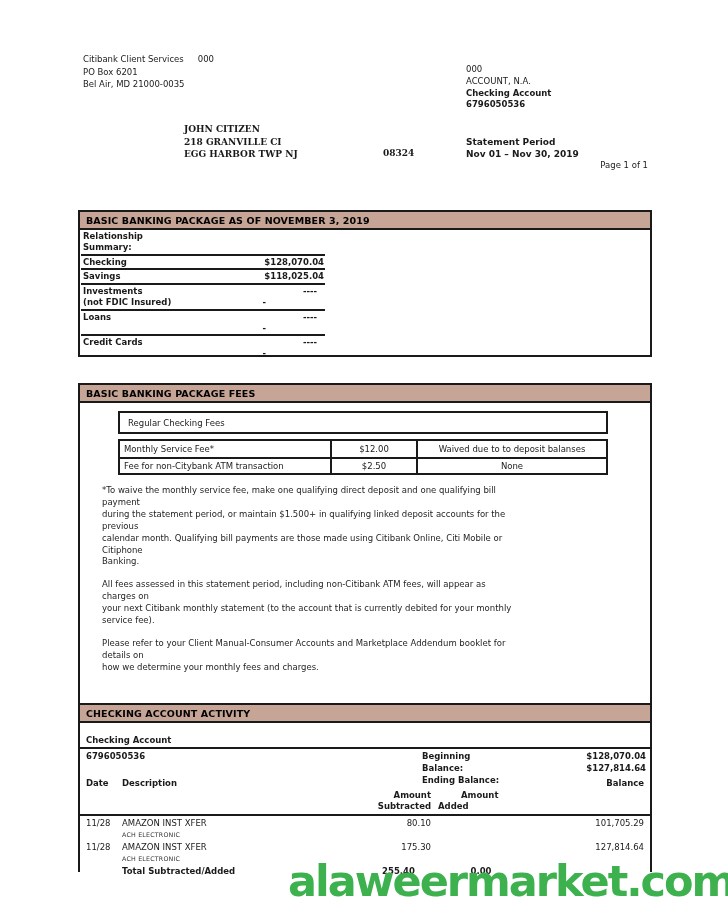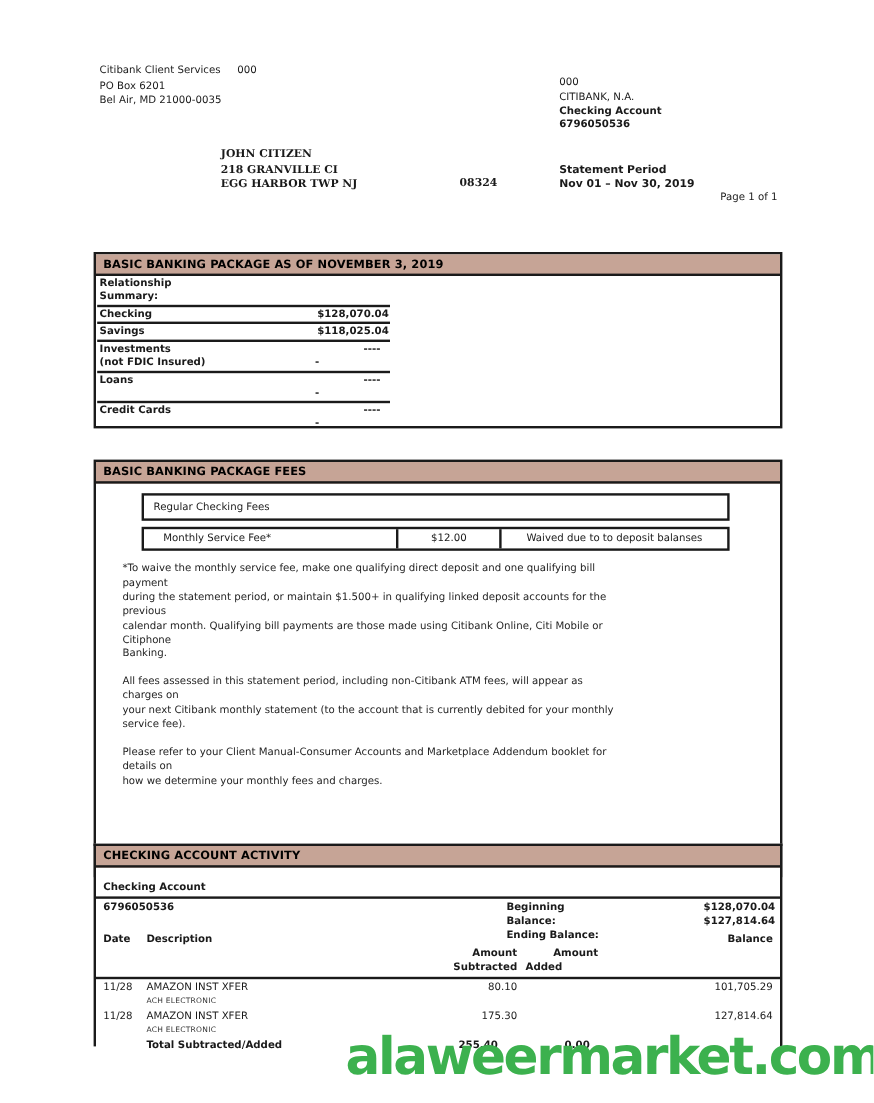--- a/index.html
+++ b/index.html
@@ -49,21 +49,21 @@
 
   
   .fees-table{margin:8px 0 0 38px;width:490px;font-size:8.5px;}
   .fees-head{display:grid;grid-template-columns:302px 1fr;border:2px solid var(--ink);height:23px;}
   .fees-head .c1{display:flex;align-items:center;padding-left:8px;}
   .fees-head .c3{display:flex;align-items:center;justify-content:center;border-left:2px solid var(--ink);}
   .fees-body{border:2px solid var(--ink);margin-top:5px;}
   .fees-row{display:grid;grid-template-columns:210px 88px 1fr;height:16px;}
   .fees-row + .fees-row{border-top:2px solid var(--ink);}
   .fees-row .cell{display:flex;align-items:center;}
-  .fees-row .name{padding-left:16px;}
+  .fees-row .name{padding-left:4px;}
   .fees-row .amt{justify-content:center;border-left:2px solid var(--ink);border-right:2px solid var(--ink);}
   .fees-row .status{justify-content:center;}
 
   .notes{margin:10px 0 0 22px;width:484px;font-size:8.5px;line-height:11.9px;color:#1e1e1e;}
   .note + .note{margin-top:11px;}
 
   
   .act-content{position:relative;padding:0 6px;font-size:8.5px;height:149px;}
   .act-account-label{font-weight:700;padding-top:12px;line-height:11px;}
   .act-hr{height:2px;background:var(--ink);margin:1px -6px 0 -6px;}
@@ -96,21 +96,21 @@
   <div class="sender">
     <div class="sender-line1">
       <span>Citibank Client Services</span><span class="code">000</span>
     </div>
     <div>PO Box 6201</div>
     <div>Bel Air, MD 21000-0035</div>
   </div>
 
   <div class="bank-block">
     <div>000</div>
-    <div>CITIBANK, N.A.</div>
+    <div>ACCOUNT, N.A.</div>
     <div class="b">Checking Account</div>
     <div class="b">6796050536</div>
   </div>
 
   <div class="recipient">
     <div>JOHN CITIZEN</div>
     <div>218 GRANVILLE CI</div>
     <div>EGG HARBOR TWP NJ</div>
   </div>
   <div class="zip">08324</div>
@@ -179,20 +179,25 @@
     <div class="section-bar">BASIC BANKING PACKAGE FEES</div>
     <div class="fees-table">
       <div class="fees-head">
         <div class="c1">Regular Checking Fees</div>
       </div>
       <div class="fees-body">
         <div class="fees-row">
           <div class="cell name">Monthly Service Fee*</div>
           <div class="cell amt">$12.00</div>
           <div class="cell status">Waived due to to deposit balanses</div>
+        </div>
+        <div class="fees-row">
+          <div class="cell name">Fee for non-Citybank ATM transaction</div>
+          <div class="cell amt">$2.50</div>
+          <div class="cell status">None</div>
         </div>
       </div>
     </div>
     <div class="notes">
       <div class="note ws">*To waive the monthly service fee, make one qualifying direct deposit and one qualifying bill
 payment
 during the statement period, or maintain $1.500+ in qualifying linked deposit accounts for the
 previous
 calendar month. Qualifying bill payments are those made using Citibank Online, Citi Mobile or
 Citiphone

